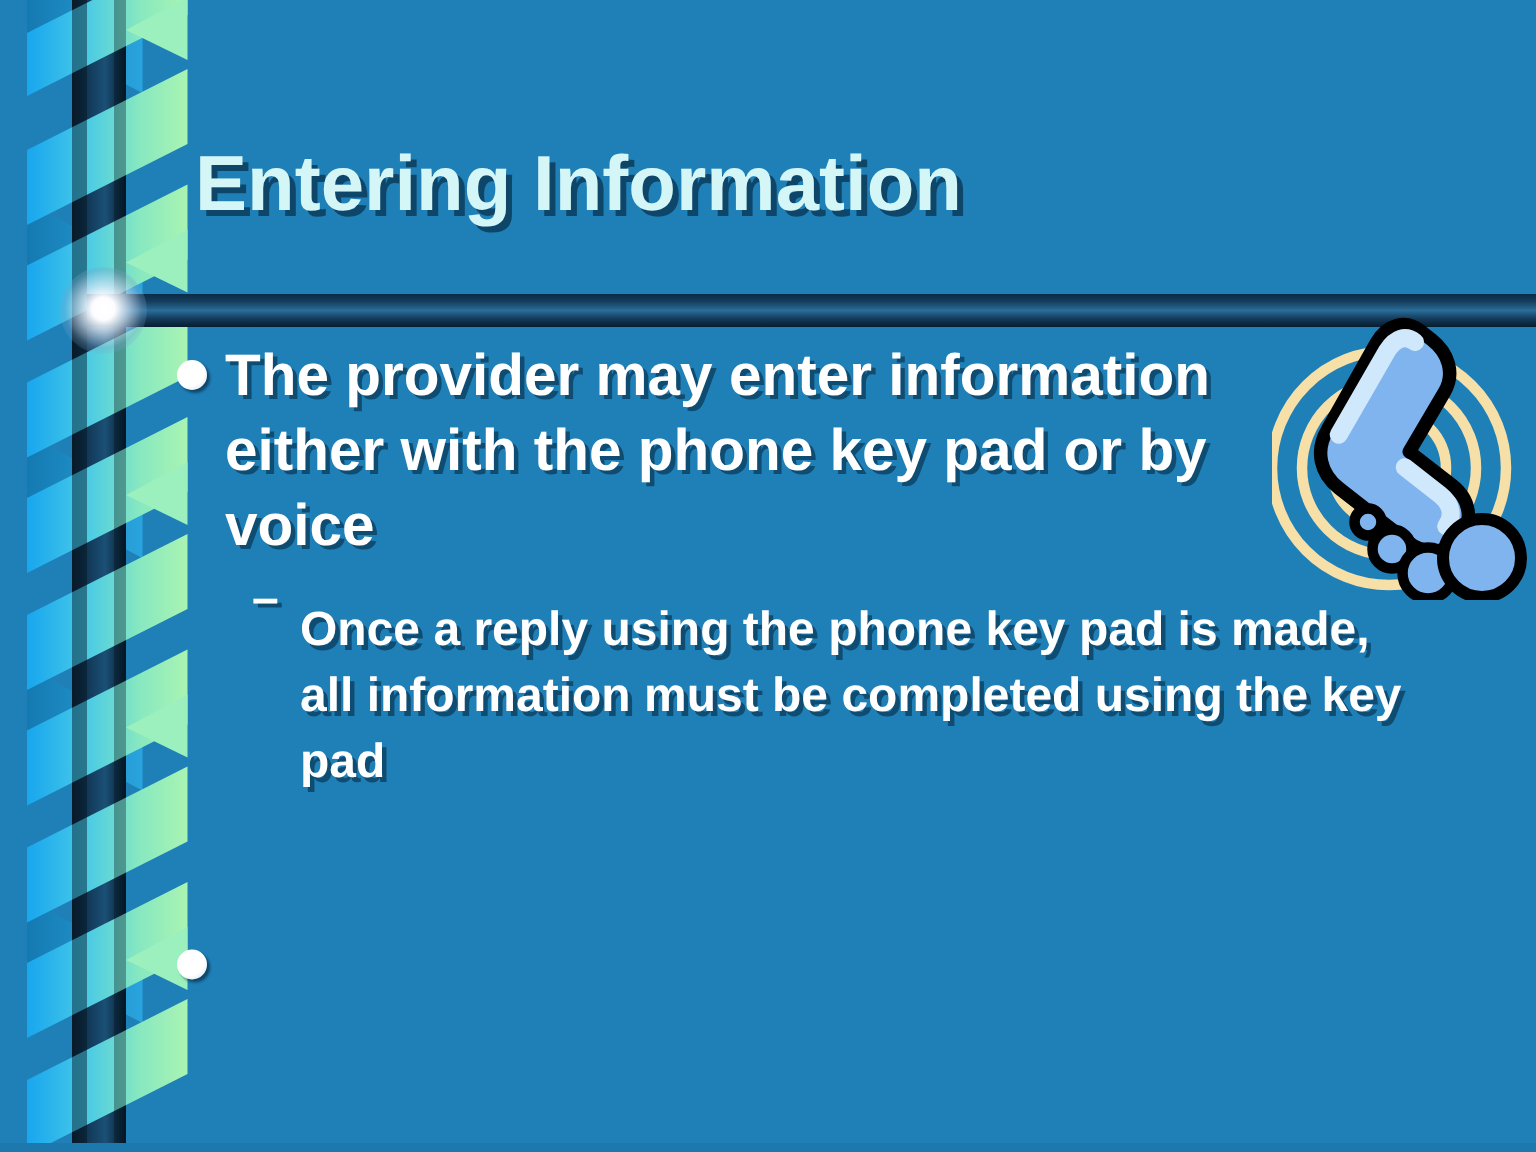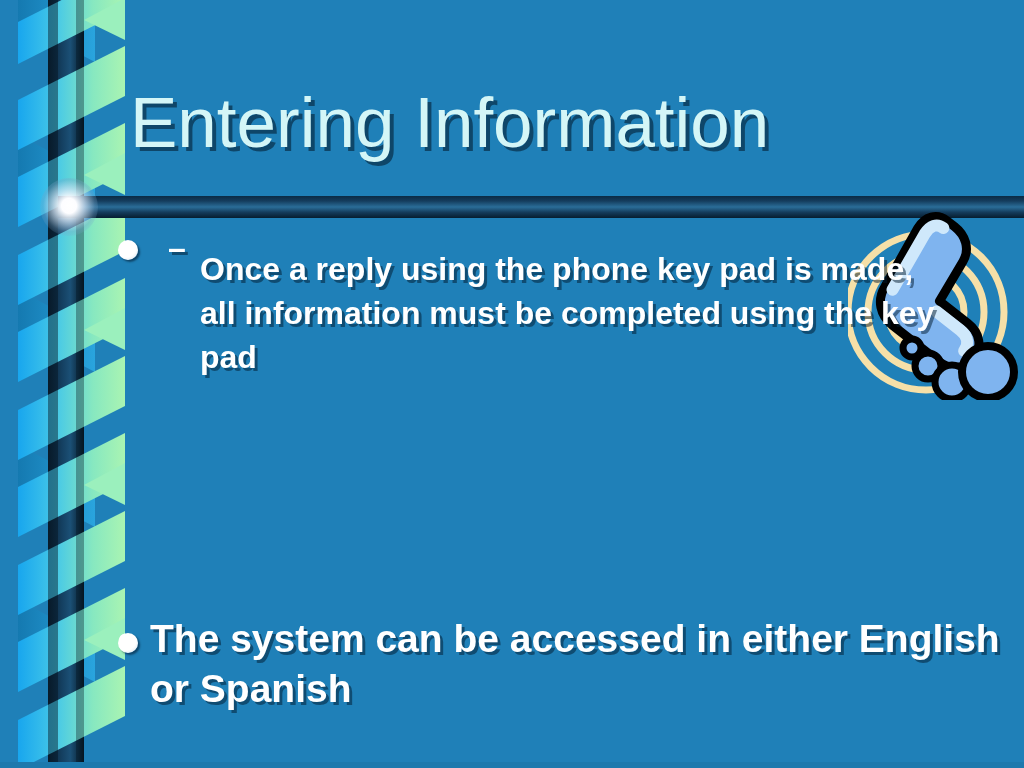--- a/index.html
+++ b/index.html
@@ -40,22 +40,22 @@
     top: 86px;
     width: 1024px;
     height: 110px;
   }
   #slide-title {
     position: absolute;
     left: 130px;
     top: 0;
     width: 880px;
     margin: 0;
-    font-size: 71px;
-    font-weight: normal;
+    font-size: 52px;
+    font-weight: bold;
     line-height: 74px;
     color: #d4f6f7;
     letter-spacing: 0px;
     text-shadow: 4px 4px 0 rgba(0, 22, 40, 0.55);
     white-space: nowrap;
   }
 
   
   #title-rule {
     position: absolute;
@@ -283,33 +283,31 @@
         <circle cx="64" cy="148" r="9" stroke-width="7"></circle>
         <circle cx="80" cy="166" r="13" stroke-width="7"></circle>
         <circle cx="104" cy="182" r="17" stroke-width="7"></circle>
         <circle cx="140" cy="172" r="26" stroke-width="8"></circle>
       </g>
     </svg>
   </div>
 
   <div id="body">
 
+    <div class="bullet-row bullet-l1">
+      <span class="marker">•</span>
+      <span class="btext">The provider may enter information either with the phone key pad or by voice</span>
+    </div>
 
     <div class="bullet-row bullet-l2">
       <span class="marker">–</span>
       <span class="btext">Once a reply using the phone key pad is made, all information must be completed using the key pad</span>
     </div>
 
   </div>
 
-  <div id="bullet-group-2">
-    <div class="bullet-row bullet-l1">
-      <span class="marker">•</span>
-      <span class="btext">The system can be accessed in either English or Spanish</span>
-    </div>
-  </div>
 
   <div class="white-dot" id="dot-upper"></div>
   <div class="white-dot" id="dot-lower"></div>
 
   <div id="bottom-strip"></div>
 
 </div>
 
 </body></html>

